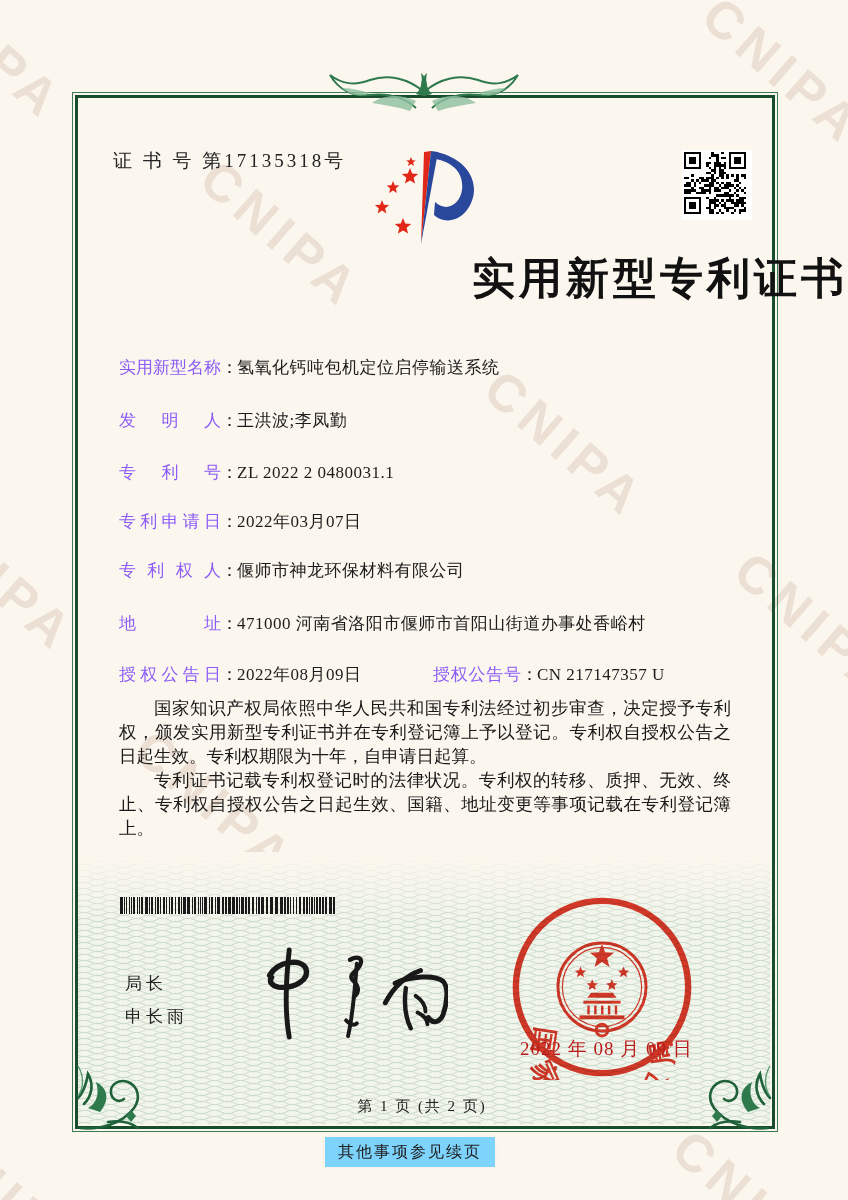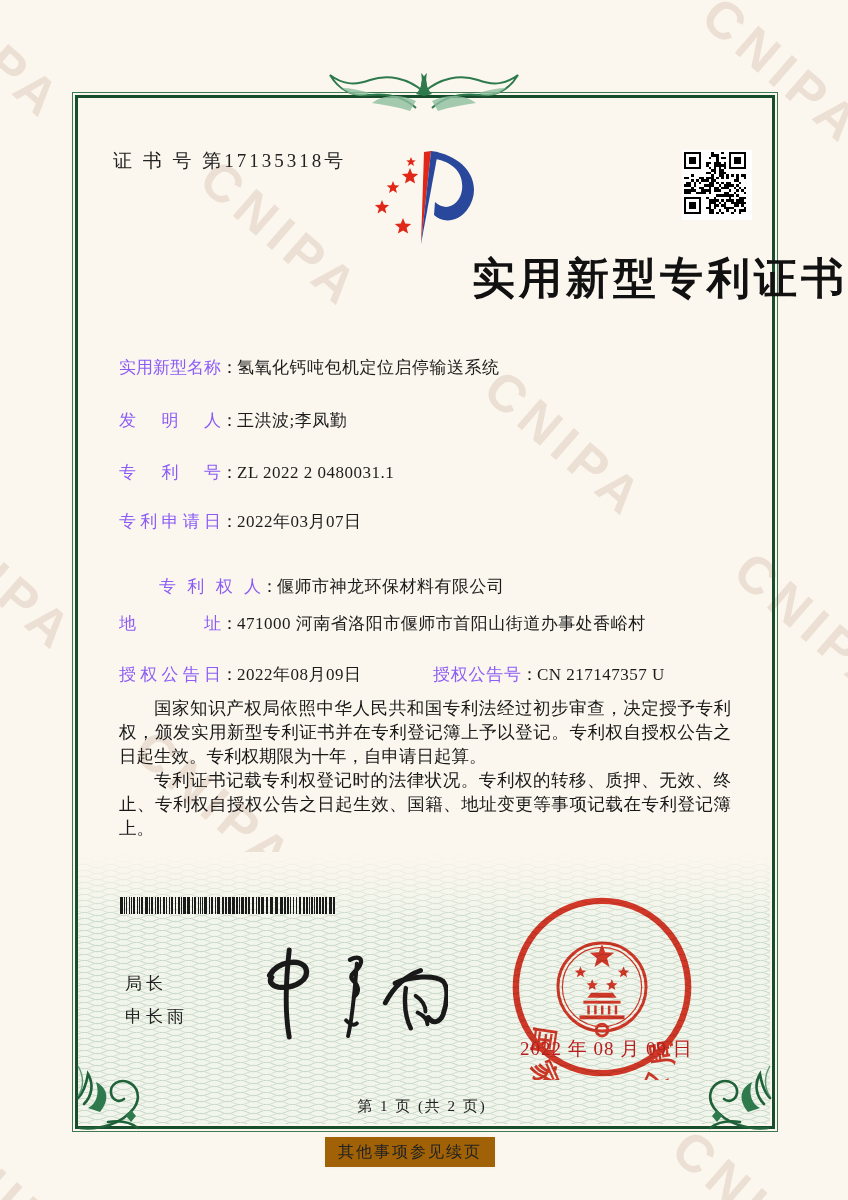--- a/index.html
+++ b/index.html
@@ -74,21 +74,21 @@
   .seal-date{
     position:absolute; left:520px; top:1036px; width:165px; z-index:8;
     font-size:19px; letter-spacing:1px; color:#b91c1c; white-space:nowrap;
   }
   .page-num{
     position:absolute; left:0; right:40px; top:1097px; z-index:5;
     text-align:center; font-size:15px; letter-spacing:2px; color:#222;padding-left:36px;
   }
   .cont-note{
     position:absolute; left:325px; top:1137px; width:170px; height:30px; z-index:5;
-    background:#a16207; text-align:center; line-height:30px;
+    background:#7dd3fc; text-align:center; line-height:30px;
     font-size:16px; letter-spacing:2px; color:#222;
     box-shadow:0 0 4px rgba(0,0,0,0.04);
   }
 </style>
 </head>
 <body>
 
 <div class="page">
 
   <div class="wm" style="left:-70px; top:-40px;">CNIPA</div>
@@ -394,21 +394,21 @@
   </div>
   <div class="row" style="top:409px;">
     <span class="lbl">发明人</span><span class="colon">：</span><span class="val">王洪波;李凤勤</span>
   </div>
   <div class="row" style="top:461px;">
     <span class="lbl">专利号</span><span class="colon">：</span><span class="val">ZL 2022 2 0480031.1</span>
   </div>
   <div class="row" style="top:510px;">
     <span class="lbl">专利申请日</span><span class="colon">：</span><span class="val">2022年03月07日</span>
   </div>
-  <div class="row" style="top:575px;margin-left:40px;">
+  <div class="row" style="top:559px;">
     <span class="lbl">专利权人</span><span class="colon">：</span><span class="val">偃师市神龙环保材料有限公司</span>
   </div>
   <div class="row" style="top:612px;">
     <span class="lbl">地址</span><span class="colon">：</span><span class="val">471000 河南省洛阳市偃师市首阳山街道办事处香峪村</span>
   </div>
   <div class="row" style="top:663px;">
     <span class="lbl">授权公告日</span><span class="colon">：</span><span class="val">2022年08月09日</span>
   </div>
   <div class="row2" style="top:663px;">
     <span class="lbl">授权公告号</span><span class="colon">：</span><span class="val">CN 217147357 U</span>

